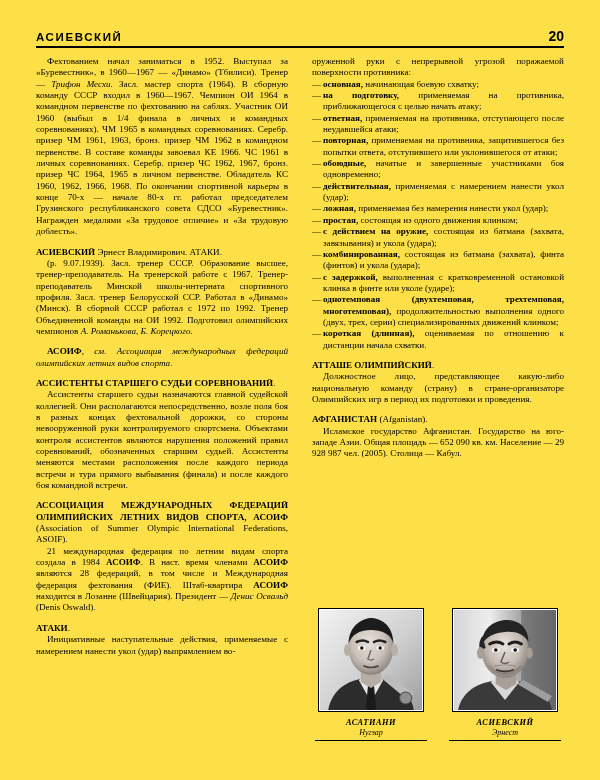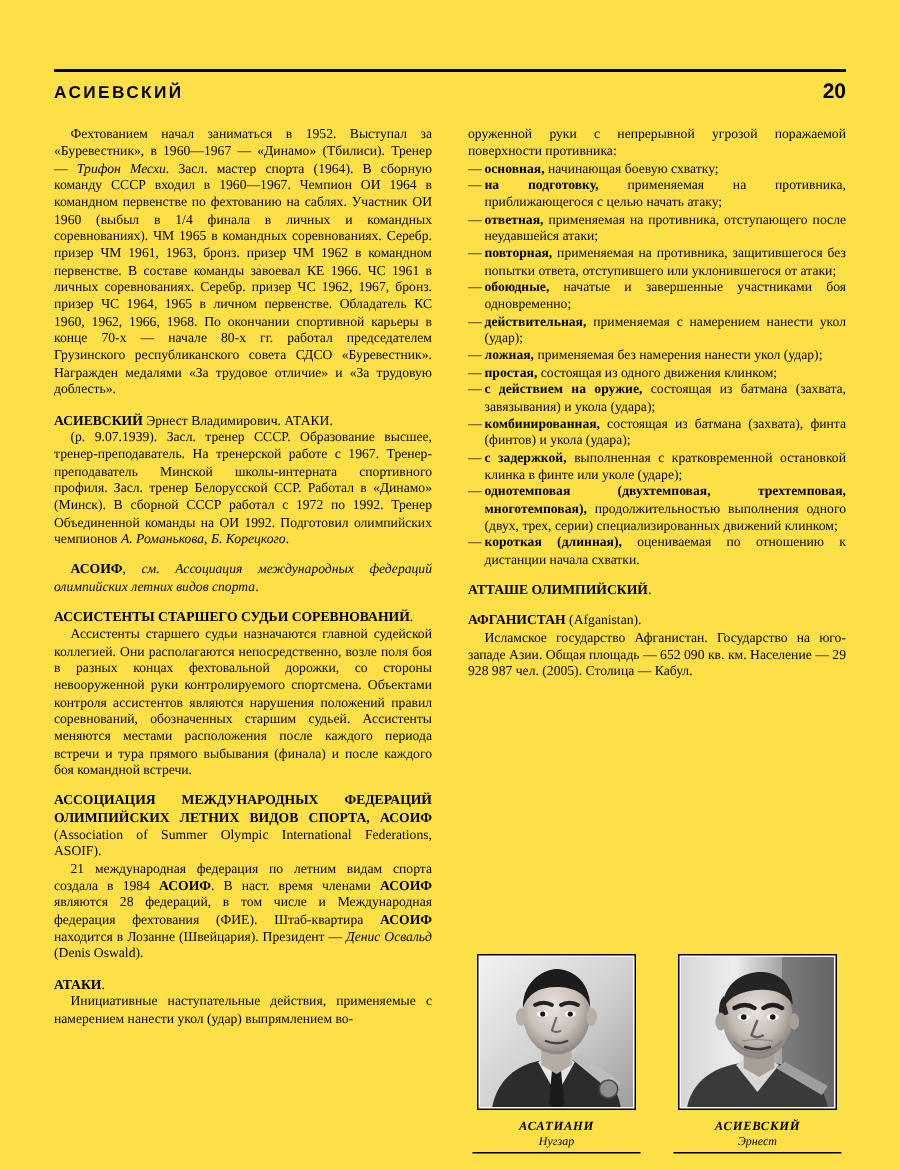--- a/index.html
+++ b/index.html
@@ -37,21 +37,20 @@
   .header-title {
     font-family: "Liberation Sans", sans-serif;
     font-weight: bold;
     font-size: 11.5px;
     letter-spacing: 1.6px;
   }
   .header-page {
     font-family: "Liberation Sans", sans-serif;
     font-weight: bold;
     font-size: 14px;
-    margin-top: 24px;
   }
   .header-rule {
     position: absolute;
     left: 36px;
     top: 46px;
     width: 528px;
     height: 1.6px;
     background: #000;
   }
 
@@ -61,21 +60,20 @@
     left: 36px;
     top: 56px;
     width: 528px;
     height: 700px;
     display: flex;
     gap: 24px;
   }
   .col {
     width: 252px;
     position: relative;
-    margin-top: 28px;
   }
 
   p.par {
     margin: 0;
     font-size: 9.1px;
     line-height: 11.35px;
     text-align: justify;
     text-justify: inter-word;
     hyphens: manual;
   }
@@ -201,20 +199,21 @@
         <li><span class="b">простая,</span><span> состоящая из одного движения клинком;</span></li>
         <li><span class="b">с действием на оружие,</span><span> состоящая из батмана (захвата, завязывания) и укола (удара);</span></li>
         <li><span class="b">комбинированная,</span><span> состоящая из батмана (захвата), финта (финтов) и укола (удара);</span></li>
         <li><span class="b">с задержкой,</span><span> выполненная с кратковременной остановкой клинка в финте или уколе (ударе);</span></li>
         <li><span class="b">однотемповая (двухтемповая, трехтемповая, многотемповая),</span><span> продолжительностью выполнения одного (двух, трех, серии) специализированных движений клинком;</span></li>
         <li><span class="b">короткая (длинная),</span><span> оцениваемая по отношению к дистанции начала схватки.</span></li>
       </ul>
 
       <p class="par gap"><span class="b">АТТАШЕ ОЛИМПИЙСКИЙ</span><span>.</span></p>
 
+      <p class="par indent">Должностное лицо, представляющее какую-либо национальную команду (страну) в стране-организаторе Олимпийских игр в период их подготовки и проведения.</p>
 
       <p class="par gap"><span class="b">АФГАНИСТАН</span><span> (Afganistan).</span></p>
 
       <p class="par indent">Исламское государство Афганистан. Государство на юго-западе Азии. Общая площадь — 652 090 кв. км. Население — 29 928 987 чел. (2005). Столица — Кабул.</p>
 
       <div class="photo-block">
 
         <div class="photo-cell">
           <div class="photo-frame">
             <svg viewBox="0 0 100 100" preserveAspectRatio="none">

